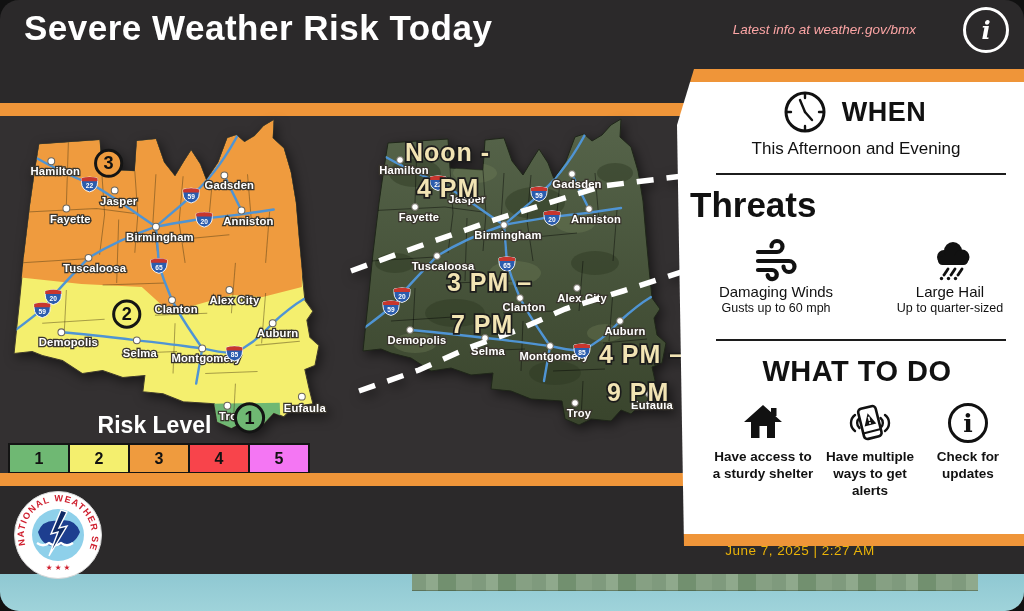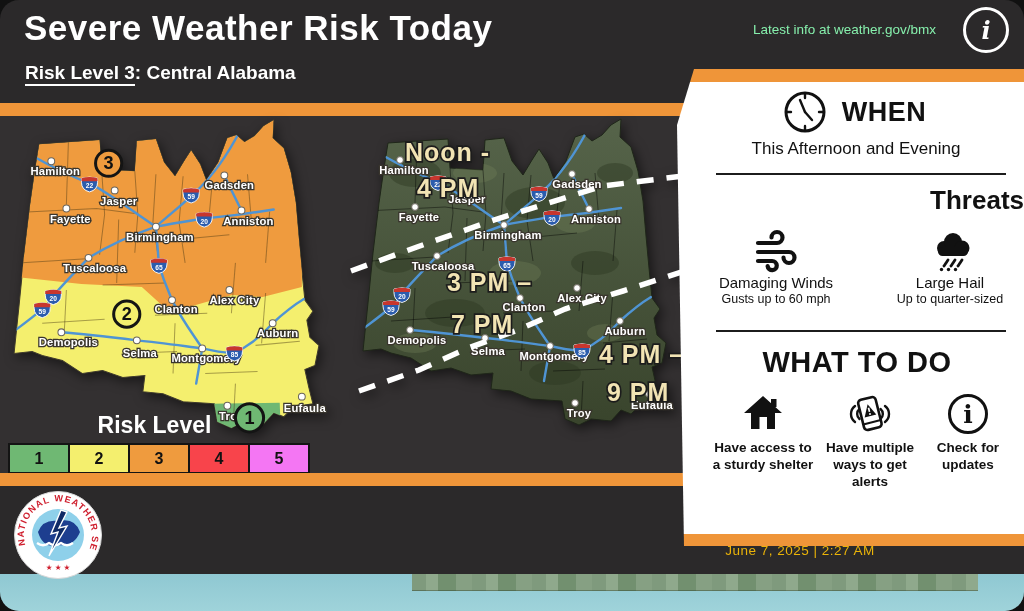--- a/index.html
+++ b/index.html
@@ -4,21 +4,21 @@
 <style>
   html,body{margin:0;padding:0;background:#111;}
   .canvas{position:relative;width:1024px;height:611px;overflow:hidden;
     background:#2b292a;font-family:"Liberation Sans",sans-serif;border-radius:19px;-webkit-font-smoothing:antialiased;}
   .abs{position:absolute;}
 
   
   .hdr-title{left:24px;top:8px;font-size:35px;font-weight:800;color:#fff;letter-spacing:.5px;}
   .hdr-sub{left:25px;top:62px;font-size:19px;font-weight:700;color:#fff;}
   .hdr-sub .u{border-bottom:2px solid #fff;padding-bottom:1px;}
-  .latest{right:88px;top:22px;font-size:13.5px;color:#86efac;}
+  .latest{right:108px;top:22px;font-size:13.5px;font-style:italic;color:#fca5a5;}
   .info-badge{left:963px;top:7px;width:40px;height:40px;border:3px solid #fff;border-radius:50%;
     color:#fff;font-family:"DejaVu Serif",serif;font-weight:700;font-size:24px;font-style:italic;
     display:flex;align-items:center;justify-content:center;}
   .bar{height:13px;}
   .hdr-bar{left:0;top:103px;width:684px;}
   .map-bottom-bar{left:0;top:473px;width:684px;}
 
   
   .map-area{left:0;top:116px;width:1024px;height:357px;background:#333031;}
   svg.mapsvg{position:absolute;overflow:visible;}
@@ -51,21 +51,21 @@
   
   .panel{left:670px;top:69px;width:354px;height:477px;background:#fff;color:#111;z-index:6;
     clip-path:polygon(24px 0,100% 0,100% 100%,14px 100%,7px 56px);
     filter:drop-shadow(-7px 5px 9px rgba(0,0,0,.55));}
   .panel-bar-top{position:absolute;top:0;left:0;right:0;height:13px;}
   .panel-bar-bot{position:absolute;bottom:0;left:0;right:0;height:12px;}
   .when-row{display:flex;align-items:center;justify-content:center;gap:14px;margin-top:20px;padding-left:14px;}
   .when-title{font-size:27px;font-weight:800;letter-spacing:.5px;}
   .when-text{text-align:center;font-size:17px;margin-top:4px;padding-left:18px;}
   .divider{height:2px;background:#1c1c1c;width:290px;margin:14px 0 0 46px;}
-  .sec-title{text-align:right;font-size:26px;font-weight:800;margin-top:10px;padding-left:20px;}
+  .sec-title{text-align:left;font-size:35px;font-weight:800;margin-top:10px;padding-left:20px;}
   .threats-row{display:flex;justify-content:center;gap:26px;margin-top:12px;padding-left:32px;}
   .threat{width:158px;text-align:center;}
   .threat .tname{font-size:15px;font-weight:400;margin-top:0;}
   .threat .tsub{font-size:12.5px;margin-top:1px;}
   .wtd-title{text-align:center;font-size:29px;font-weight:800;margin-top:14px;padding-left:20px;letter-spacing:.5px;}
   .wtd-row{display:flex;justify-content:space-between;margin-top:12px;padding:0 12px 0 40px;}
   .wtd{width:106px;text-align:center;}
   .wtd .wlabel{font-size:13.5px;font-weight:600;margin-top:3px;line-height:1.25;}
   .icon-box{display:flex;justify-content:center;}
 
@@ -84,21 +84,20 @@
     background:repeating-linear-gradient(90deg,#7f9a7d 0 14px,#8fa98c 14px 26px,#72906f 26px 44px,#86a083 44px 60px);
     border-bottom:1px solid rgba(40,60,40,.4);}
   .nws-logo{left:13px;top:490px;width:90px;height:90px;z-index:8;}
 </style>
 </head>
 <body>
 
 <div class="canvas">
 
   <div class="abs hdr-title">Severe Weather Risk Today</div>
-  <div class="abs hdr-sub"><span class="u">Risk Level 3</span><span>: Central Alabama</span></div>
   <div class="abs latest">Latest info at weather.gov/bmx</div>
   <div class="abs info-badge">i</div>
   <div class="abs bar hdr-bar" style="background: rgb(239, 149, 57);"></div>
 
   <div class="abs map-area"></div>
 
   <svg class="mapsvg risk-map" viewBox="0 0 320 340">
     <defs>
       <path id="stateShape" d="M33 30 L93 26 L95 55 L128 57 L130 27 L149 25 L157 48 L168 62 L177 47 L184 36 L193 50 L199 66 L211 48 L220 24 L229 21 L237 28 L247 22 L256 12 L266 6 L265 24 L276 34 L283 58 L288 88 L291 123 L294 155 L297 185 L305 196 L299 205 L302 222 L311 230 L307 250 L297 254 L301 272 L305 288 L286 291 L276 301 L266 297 L256 308 L236 306 L224 312 L210 306 L207 288 L176 286 L156 278 L136 276 L138 260 L116 262 L96 255 L76 258 L56 245 L36 240 L26 236 L8 238 L13 190 L18 140 L24 90 L29 55 Z"></path>
       <clipPath id="stateClip">

